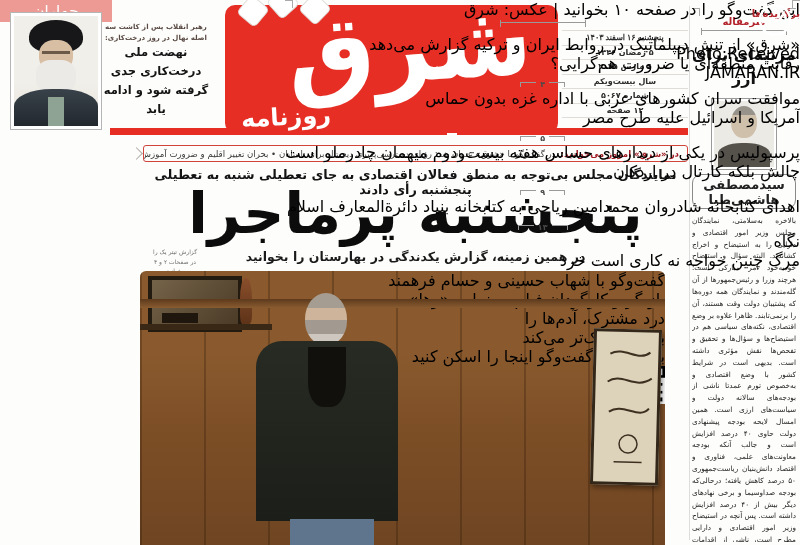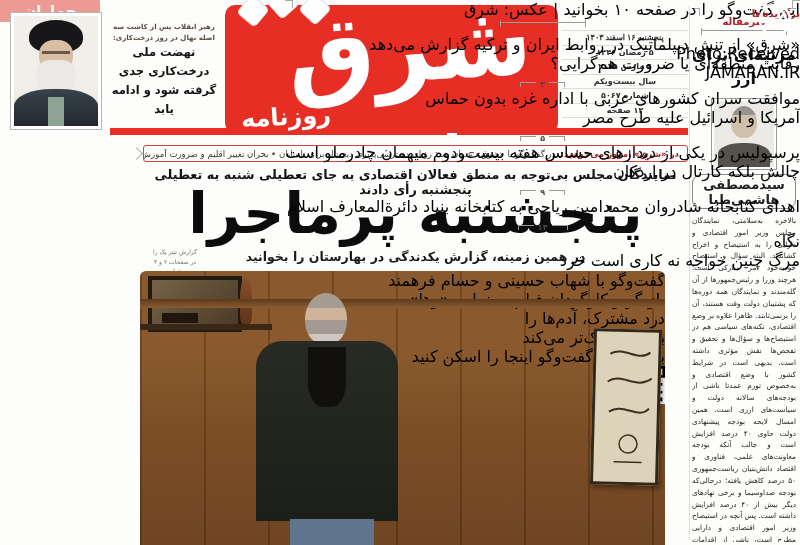--- a/index.html
+++ b/index.html
@@ -1,32 +1,32 @@
 <!DOCTYPE html>
 <html lang="fa" dir="rtl"><head>
 <meta charset="utf-8">
 <style>
   html,body{margin:0;padding:0;background:#888;}
   .page{position:relative;width:800px;height:545px;background:#fdfdfb;overflow:hidden;
         font-family:"DejaVu Sans","Liberation Sans",sans-serif;direction:rtl;}
   .abs{position:absolute;}
   
-  .wm-top{left:0;top:0;width:100px;height:22px;background:rgba(224,72,66,.55);color:#fff;
-          font-size:15px;font-weight:bold;display:flex;align-items:center;justify-content:center;
+  .wm-top{left:0;top:0;width:112px;height:22px;background:rgba(224,72,66,.55);color:#fff;
+          font-size:15px;font-weight:normal;display:flex;align-items:center;justify-content:center;
           overflow:hidden;letter-spacing:4px;white-space:nowrap;}
   .kh-frame{left:10px;top:12px;width:92px;height:118px;background:#fff;border:1px solid #b5b5b5;
             padding:3px;box-sizing:border-box;}
   .kh{position:relative;width:100%;height:100%;background:linear-gradient(180deg,#f1efe9 0 60%,#e7e4dc);overflow:hidden;}
   .kh .turban{position:absolute;left:18%;top:4%;width:64%;height:30%;background:#17171a;border-radius:50% 50% 42% 42%;}
   .kh .face{position:absolute;left:30%;top:22%;width:40%;height:28%;background:#d8bfa4;border-radius:44%;}
   .kh .glasses{position:absolute;left:33%;top:32%;width:34%;height:3px;background:#6b5a48;}
   .kh .beard{position:absolute;left:26%;top:40%;width:48%;height:34%;background:#eceae6;border-radius:40% 40% 55% 55%;}
   .kh .robe{position:absolute;left:0;bottom:0;width:100%;height:34%;background:linear-gradient(180deg,#39424a,#22282e);border-radius:45% 45% 0 0;}
   .kh .inner-robe{position:absolute;left:40%;bottom:0;width:20%;height:26%;background:#8fa395;}
-  .leader-txt{left:104px;top:22px;width:120px;text-align:center;}
+  .leader-txt{left:96px;top:22px;width:120px;text-align:center;}
   .leader-kicker{font-size:7px;font-weight:bold;color:#5a4a44;line-height:1.5;}
   .leader-head{font-size:11.5px;font-weight:bold;color:#141414;line-height:1.65;}
   .pgm{display:flex;align-items:center;justify-content:center;gap:4px;margin:7px auto 0;
        color:#4a4a4a;font-size:8px;font-weight:bold;}
   .pgm i{font-style:normal;}
   .pgm::before,.pgm::after{content:"";width:15px;height:4px;border-top:1px solid #9a9a9a;}
   .pgm::before{border-right:1px solid #9a9a9a;}
   .pgm::after{border-left:1px solid #9a9a9a;}
   .redrule{top:128px;height:7px;background:#e62e24;}
   .logo-box{left:225px;top:5px;width:333px;height:128px;background:#e62e24;border-radius:10px;}

